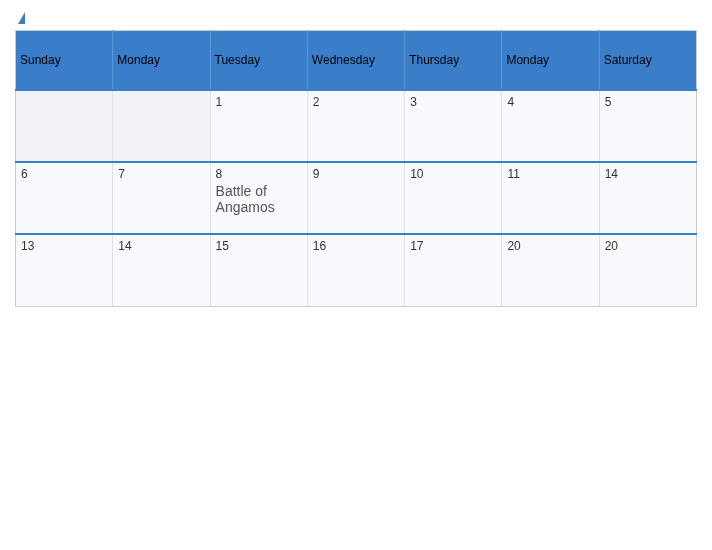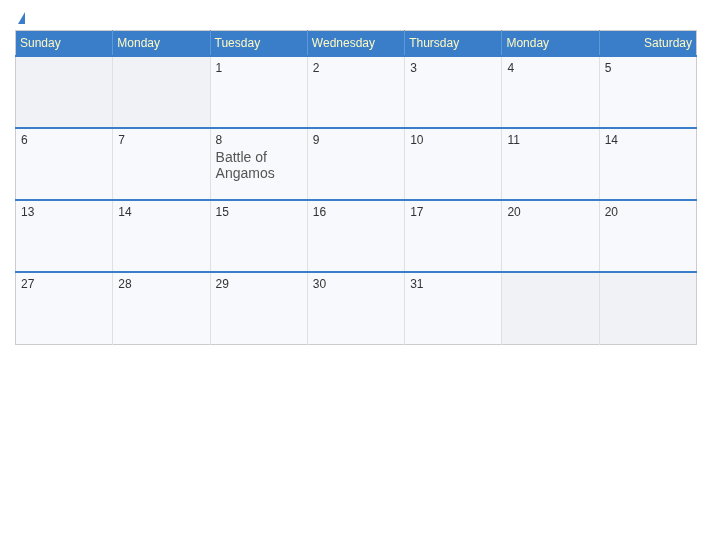--- a/index.html
+++ b/index.html
@@ -63,31 +63,30 @@
     }
     .calendar {
       width: 100%;
       border-collapse: collapse;
       border: 1px solid #ccc;
     }
     .calendar thead tr {
       background: #3a7dc9;
     }
     .calendar thead th {
-      color: #fef9c3;
+      color: #000000;
       font-size: 12px;
       font-weight: normal;
-      padding: 5px 4px;
+      padding: 22px 4px;
       text-align: left;
       border-right: 1px solid #5a9ada;
       width: calc(100% / 7);
     }
     .calendar thead th:last-child {
       border-right: none;
-      text-align: right;
     }
     .calendar tbody tr {
       height: 72px;
       vertical-align: top;
     }
     .calendar tbody tr td {
       border-top: 2px solid #3a7dc9;
       border-right: 1px solid #e0e0e0;
       padding: 4px 5px;
       background: #f7f9fc;
@@ -201,34 +200,15 @@
           <td>
             <span class="day-num">17</span>
           </td>
           <td>
             <span class="day-num">20</span>
           </td>
           <td>
             <span class="day-num">20</span>
           </td>
         </tr>
-        <tr>
-          <td>
-            <span class="day-num">27</span>
-          </td>
-          <td>
-            <span class="day-num">28</span>
-          </td>
-          <td>
-            <span class="day-num">29</span>
-          </td>
-          <td>
-            <span class="day-num">30</span>
-          </td>
-          <td>
-            <span class="day-num">31</span>
-          </td>
-          <td class="empty"></td>
-          <td class="empty"></td>
-        </tr>
       </tbody>
   </table>
 </div>
 
 </body></html>

